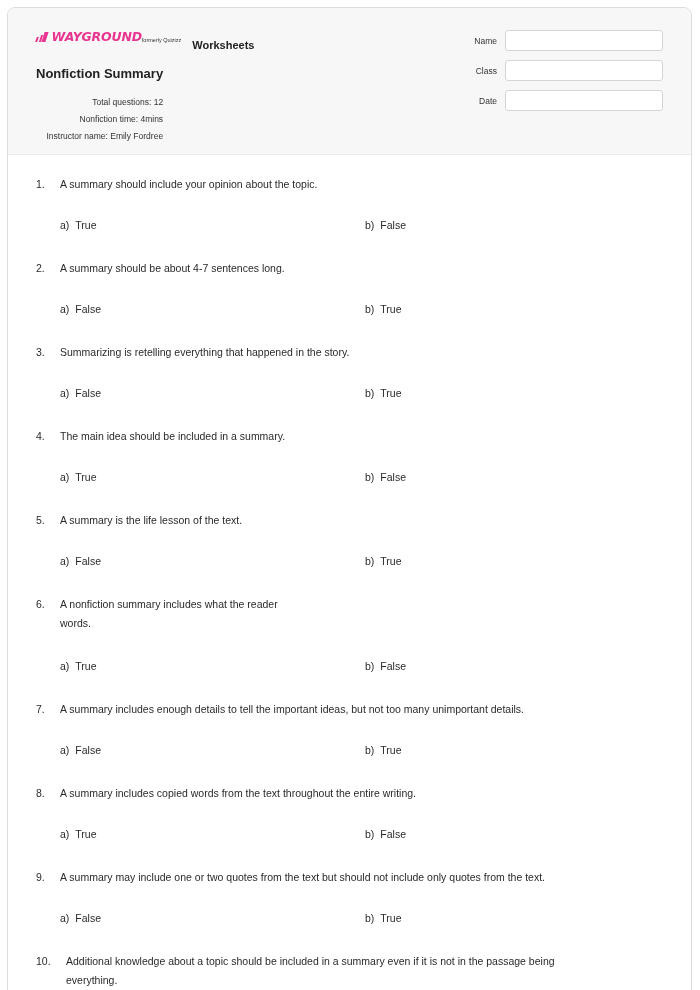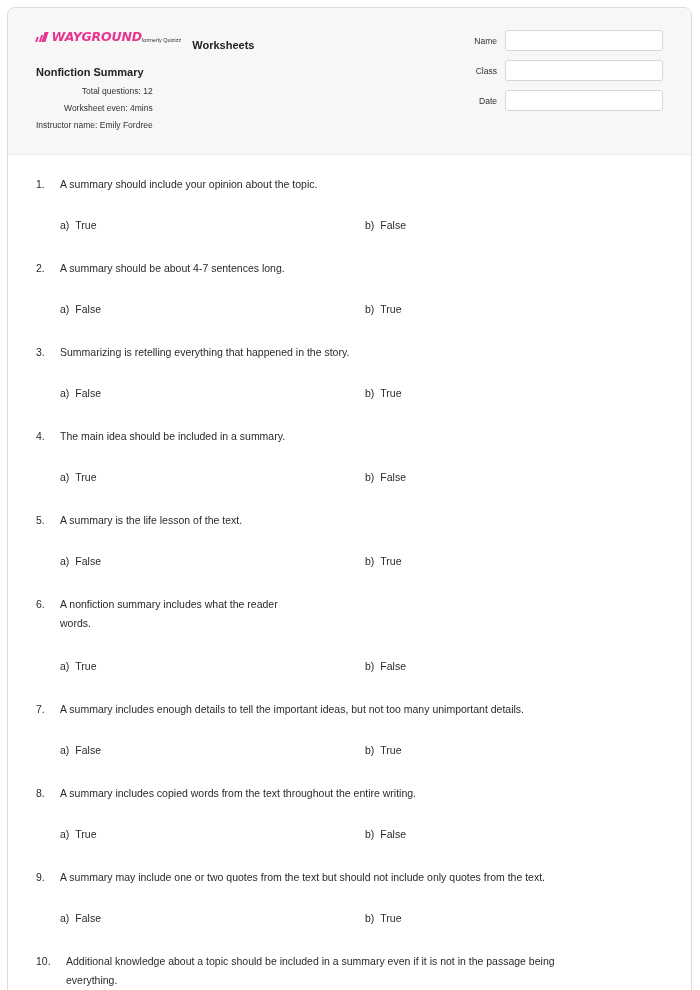--- a/index.html
+++ b/index.html
@@ -84,23 +84,23 @@
     }
     .meta {
       position: absolute;
       left: 28px;
       top: 58px;
       font-size: 8.5px;
       color: #333;
     }
     .meta .title {
       font-weight: bold;
-      font-size: 11px;
+      font-size: 13px;
       color: #222;
-      margin-bottom: 8px;
+      margin-bottom: 16px;
     }
     .meta div.line {
       margin-bottom: 6px;
       line-height: 11px;
       text-align: right;
     }
     .fields {
       position: absolute;
       right: 28px;
       top: 25px;
@@ -179,21 +179,21 @@
           <span>WAYGROUND</span>
         </div>
         <div class="logo-sub">formerly Quizizz</div>
       </div>
       <div class="brand-title">Worksheets</div>
     </div>
 
     <div class="meta">
       <div class="title">Nonfiction Summary</div>
       <div class="line">Total questions: 12</div>
-      <div class="line">Worksheet even: 4mins</div>
+      <div class="line">Nonfiction time: 4mins</div>
       <div class="line">Instructor name: Emily Fordree</div>
     </div>
 
     <div class="fields">
       <div class="field-row">
         <label>Name</label>
         <input type="text" value="" style="">
       </div>
       <div class="field-row">
         <label>Class</label>

